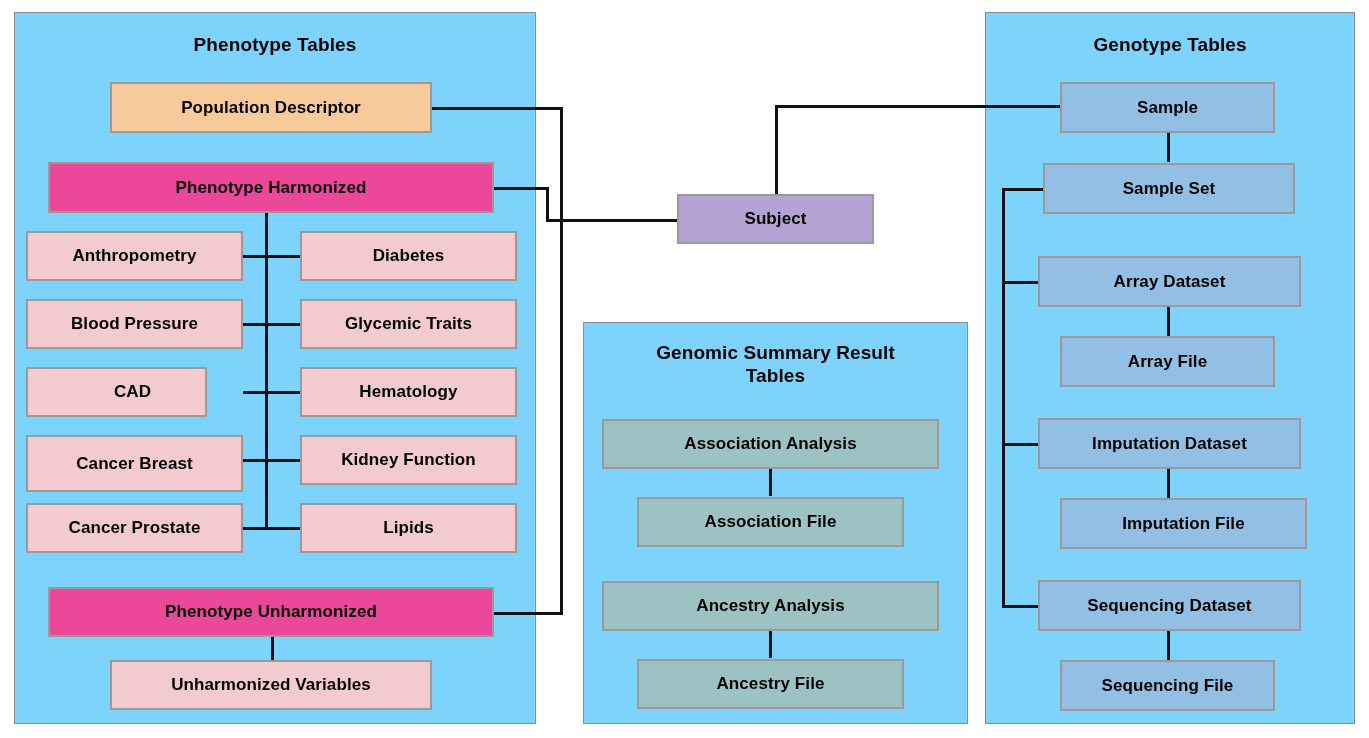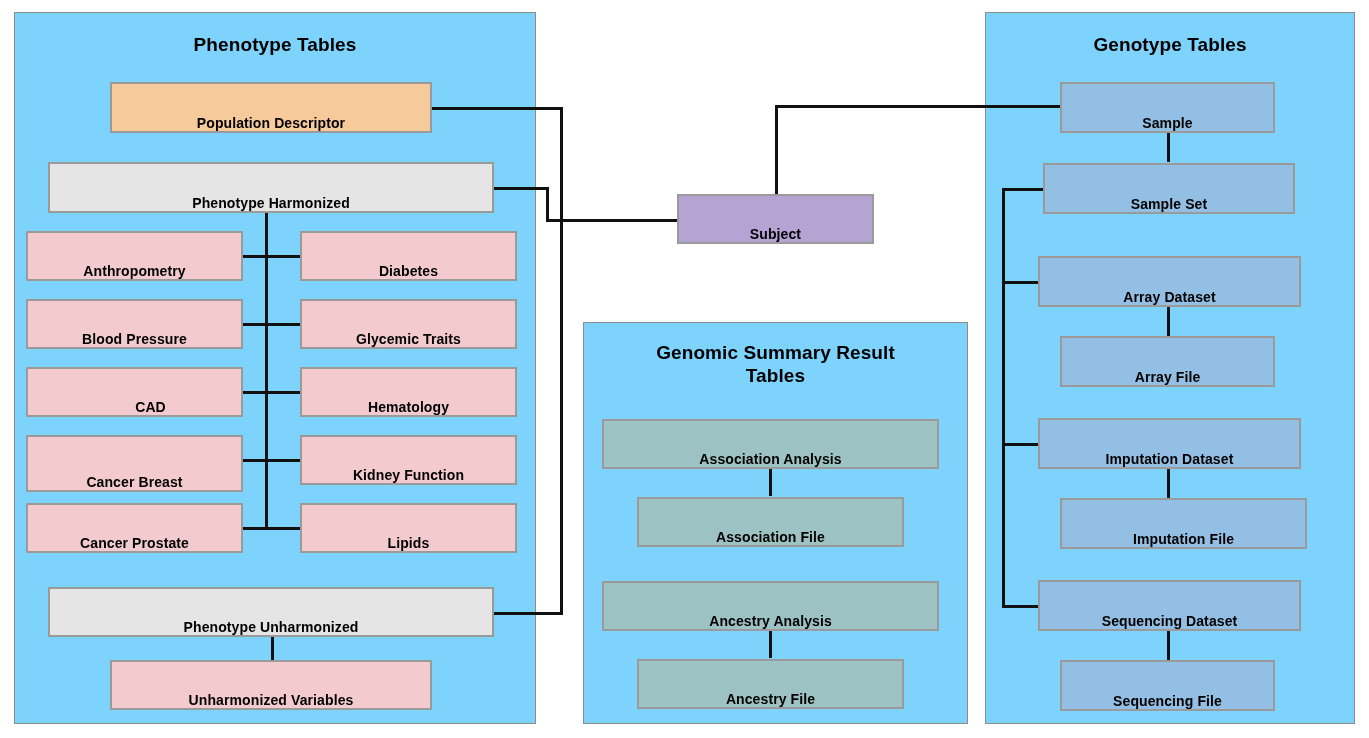--- a/index.html
+++ b/index.html
@@ -36,32 +36,32 @@
     line-height: 1.22;
     letter-spacing: 0.1px;
   }
 
   
   .node {
     position: absolute;
     box-sizing: border-box;
     border: 2.5px solid #9a9a9a;
     display: flex;
-    align-items: flex-end;
+    align-items: center;
     justify-content: center;
     text-align: center;
-    font-size: 14px;
+    font-size: 17px;
     font-weight: bold;
     color: #000000;
     letter-spacing: 0.1px;
     z-index: 4;
     line-height: 1.15;
   }
   .node.orange      { background: #f7ca9b; }
-  .node.rose        { background: #e5e5e5; }
+  .node.rose        { background: #ec4899; }
   .node.pink        { background: #f3cbce; }
   .node.purple      { background: #b4a3d3; }
   .node.teal        { background: #9dc2c4; }
   .node.blue        { background: #92bfe3; }
 
   
   .edge {
     position: absolute;
     background: #111111;
     z-index: 2;
@@ -139,21 +139,21 @@
   <div class="node rose" style="left:48px; top:162px; width:446px; height:51px;">
     <span>Phenotype Harmonized</span>
   </div>
 
   <div class="node pink" style="left:26px; top:231px; width:217px; height:50px;">
     <span>Anthropometry</span>
   </div>
   <div class="node pink" style="left:26px; top:299px; width:217px; height:50px;">
     <span>Blood Pressure</span>
   </div>
-  <div class="node pink" style="left:26px; top:367px; width:217px; height:50px;padding-left:32px;">
+  <div class="node pink" style="left:26px; top:367px; width:181px; height:50px;padding-left:32px;">
     <span>CAD</span>
   </div>
   <div class="node pink" style="left:26px; top:435px; width:217px; height:57px;">
     <span>Cancer Breast</span>
   </div>
   <div class="node pink" style="left:26px; top:503px; width:217px; height:50px;">
     <span>Cancer Prostate</span>
   </div>
 
   <div class="node pink" style="left:300px; top:231px; width:217px; height:50px;">

